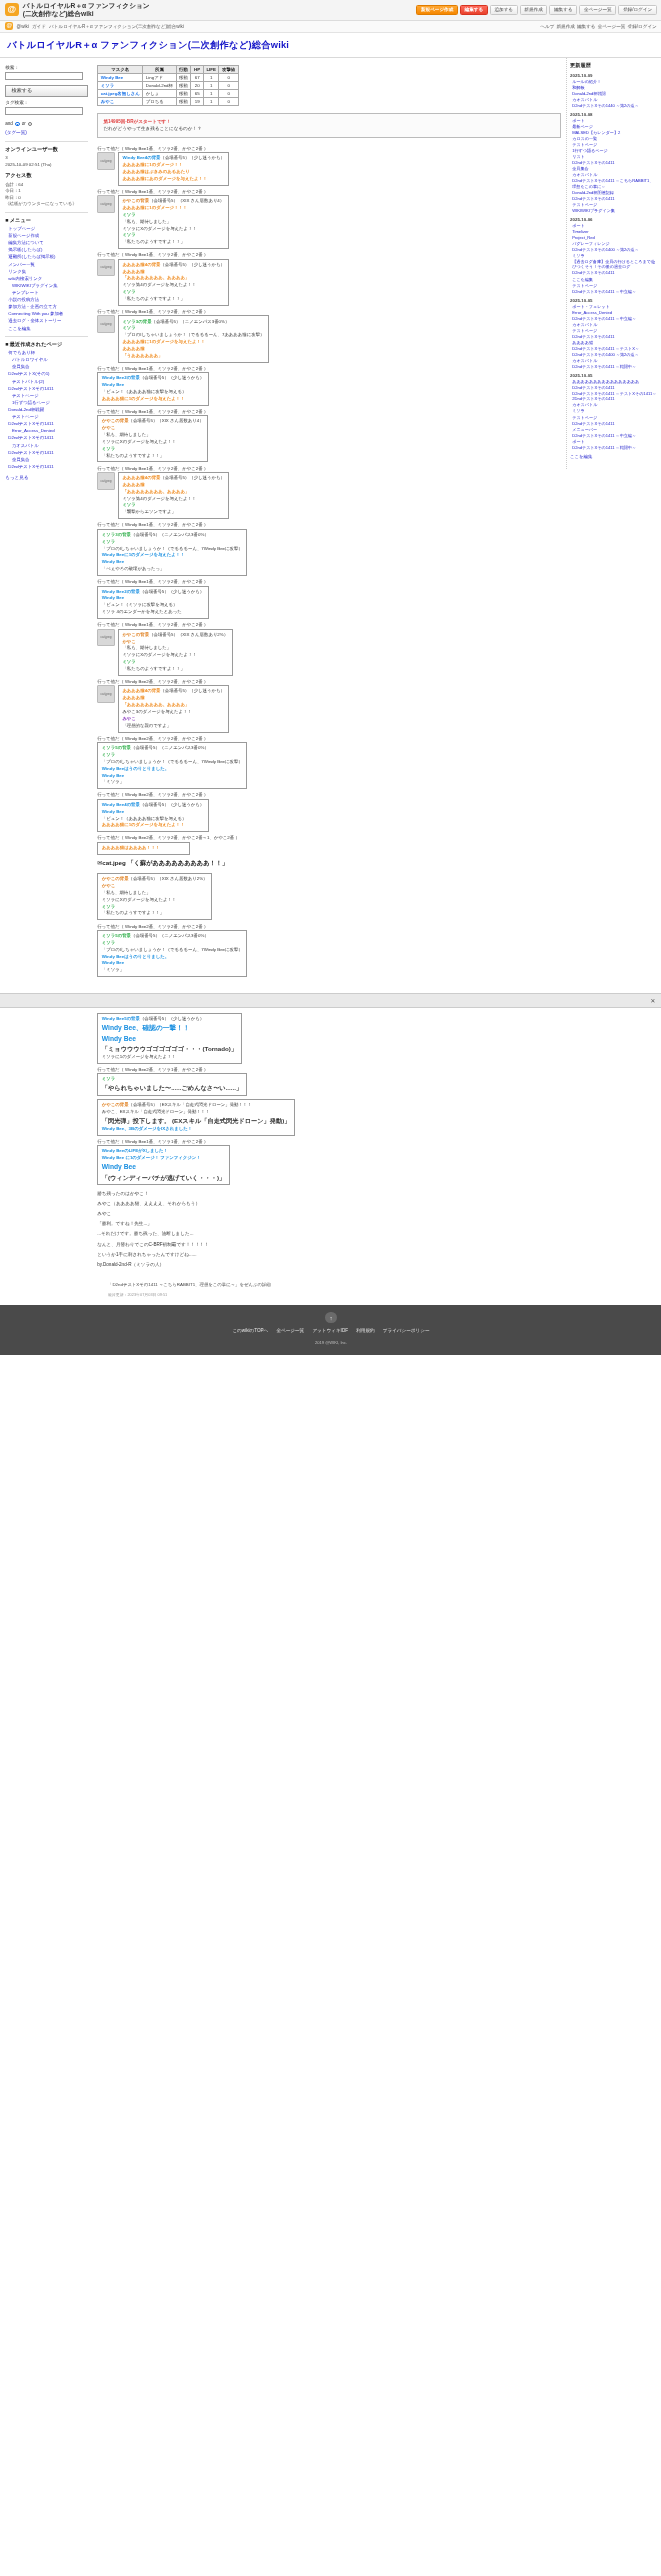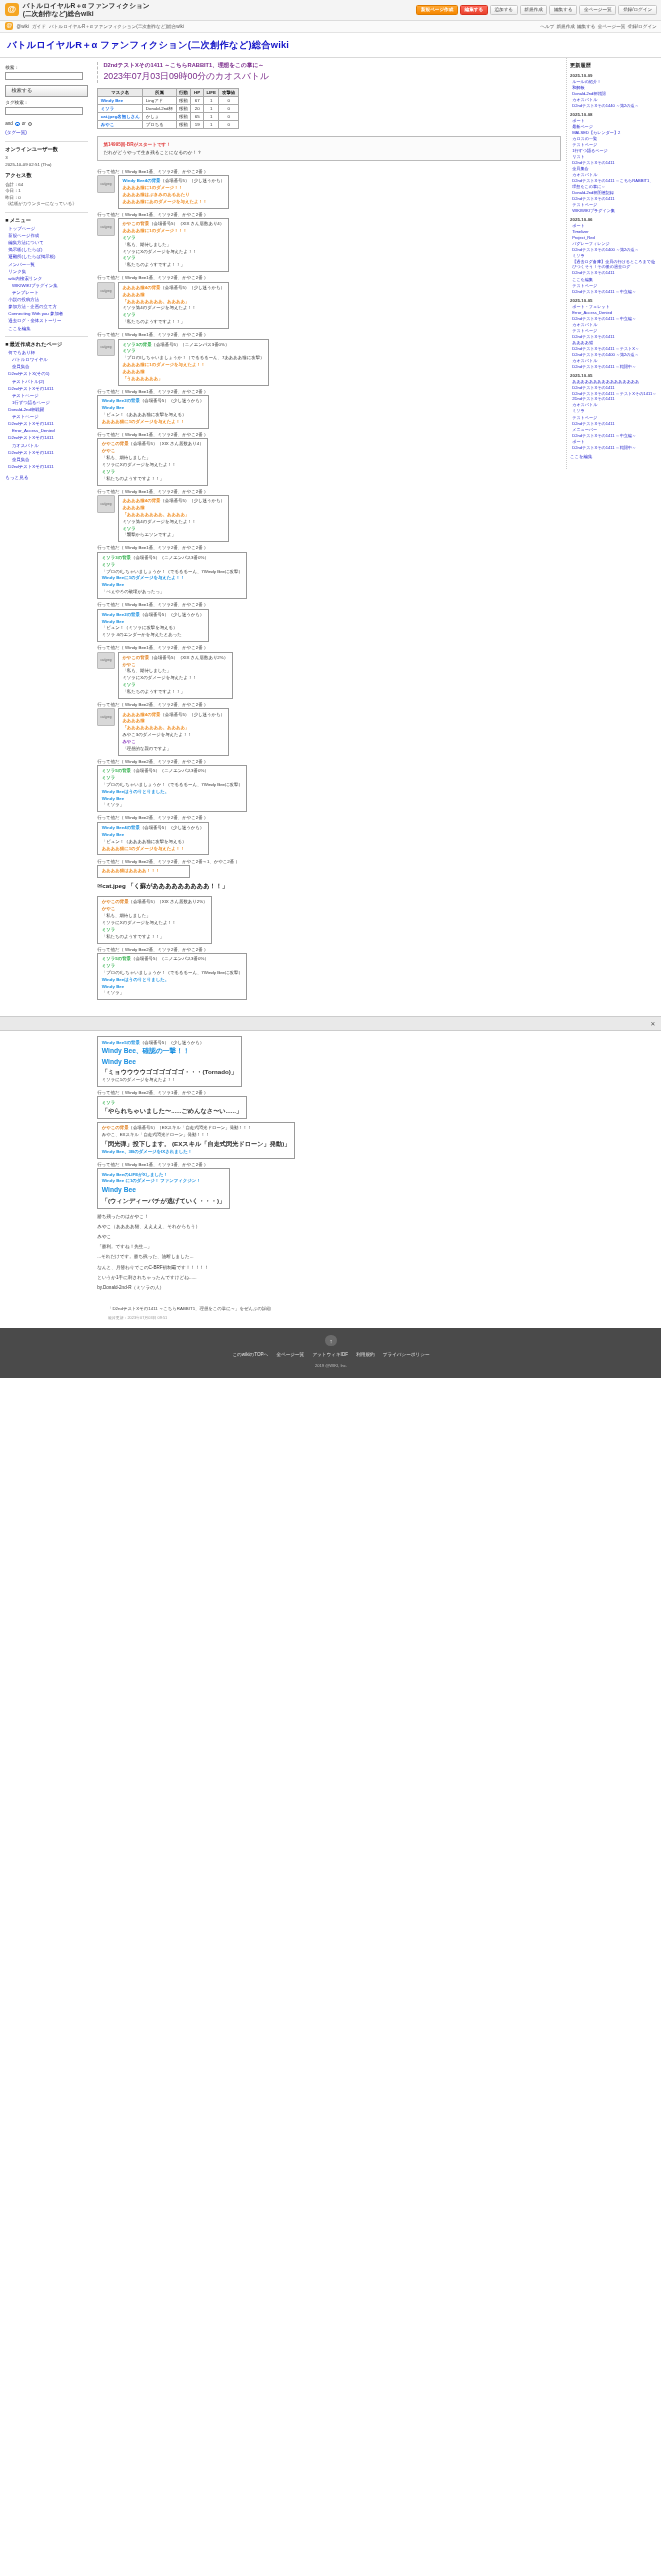--- a/index.html
+++ b/index.html
@@ -244,24 +244,20 @@
         <li class=""><a>D2ndテストXその1411</a></li>
         <li class="ind1"><a>カオスバトル</a></li>
         <li class=""><a>D2ndテストXその1411</a></li>
         <li class="ind1"><a>全員集合</a></li>
         <li class=""><a>D2ndテストXその1411</a></li>
       </ul>
     <div style="margin-top:4.1px;"><a>もっと見る</a></div>
   </div>
 
   <div id="main-col">
-    <div id="article-head">
-      <div class="a-sub">D2ndテストXその1411 ～こちらRABBIT1、理想をこの掌に～</div>
-      <div class="a-title">2023年07月03日09時00分のカオスバトル</div>
-    </div>
 
     <table class="stat">
       <thead>
           <tr id="stat-head">
             <th>マスク名</th>
             <th>所属</th>
             <th>行動</th>
             <th>HP</th>
             <th>LIFE</th>
             <th>攻撃値</th>

